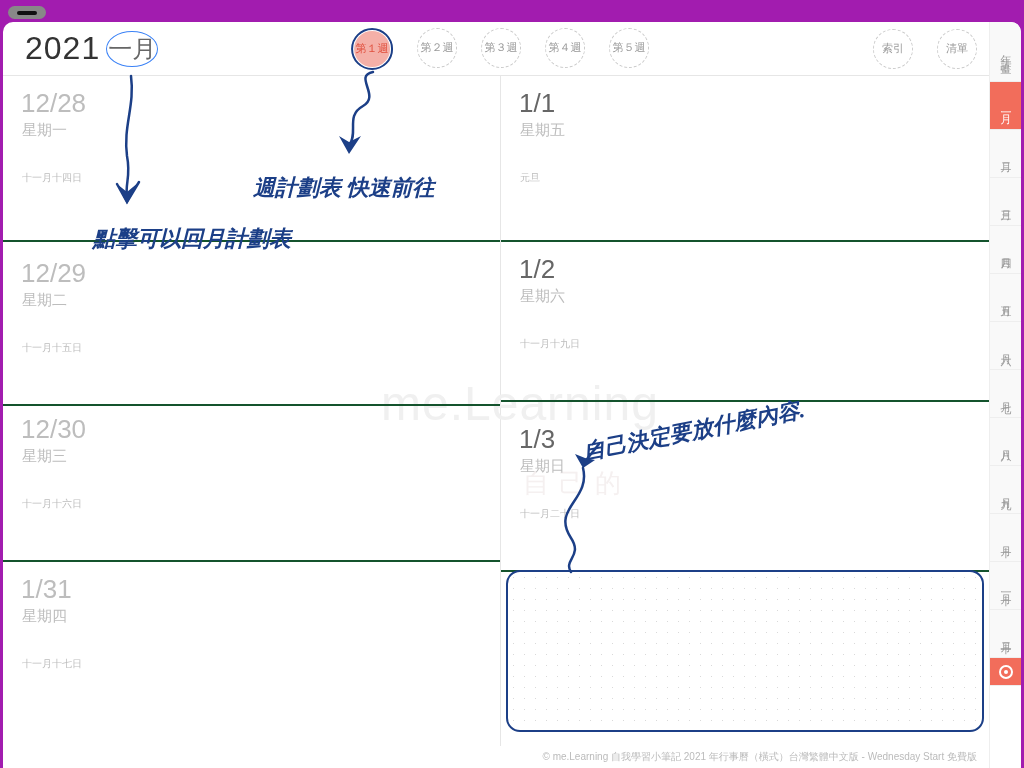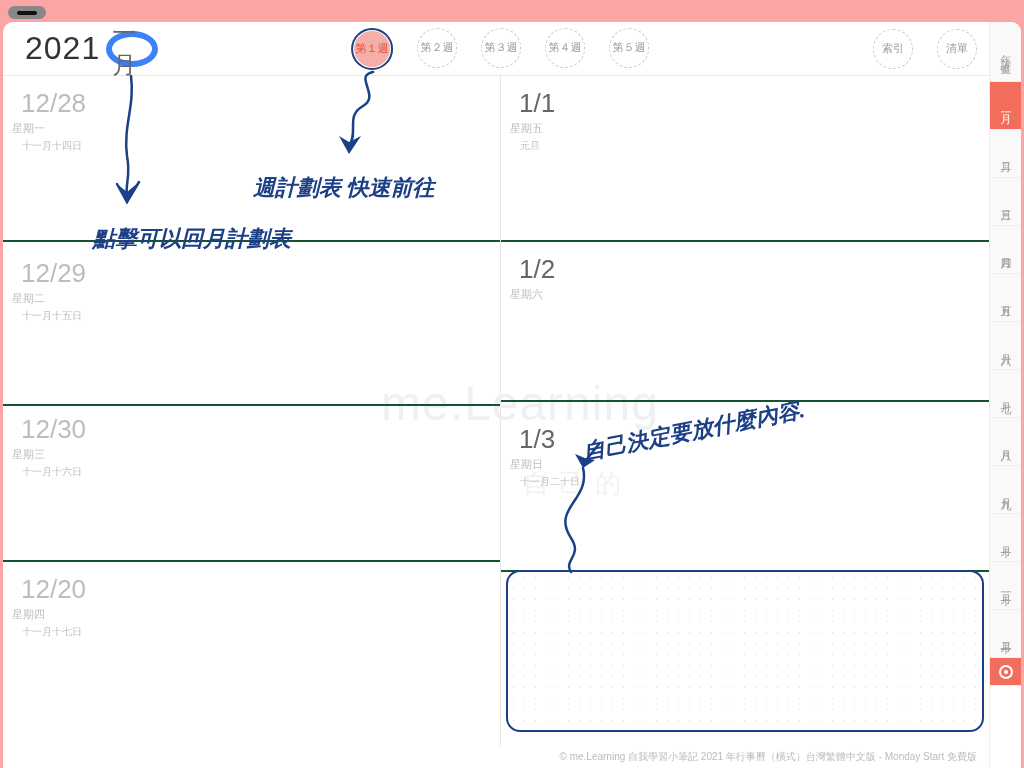--- a/index.html
+++ b/index.html
@@ -1,26 +1,26 @@
 <!DOCTYPE html>
 <html><head>
 <meta charset="utf-8">
 <style>
   * { margin: 0; padding: 0; box-sizing: border-box; }
   html, body { width: 1024px; height: 768px; font-family: "Helvetica Neue", Arial, sans-serif; overflow: hidden; }
-  .frame { width: 1024px; height: 768px; background: #fca5a5; padding: 22px 0 0 0; position: relative; }
+  .frame { width: 1024px; height: 768px; background: #a21caf; padding: 22px 0 0 0; position: relative; }
   .tablet-notch { position:absolute; top:6px; left:50%; transform:translateX(-504px); width:38px; height:13px; background:#888; border-radius:8px; display:flex; align-items:center; justify-content:center;}
   .tablet-notch::after { content:""; width:20px; height:4px; background:#111; border-radius:3px;}
   .page { width: 1018px; height: 746px; margin-left: 3px; background: #fff; position: relative; border-radius: 10px 10px 0 0; overflow: hidden; }
 
   
   .header { height: 54px; display:flex; align-items:center; border-bottom:1px solid #e6e6e6; position:relative; }
   .year-month { display:flex; align-items:flex-end; gap:2px; padding-left:22px; color:#333;}
   .year { font-size:32px; font-weight:300; letter-spacing:1px;}
-  .month-circle { border:6px solid #3b82f6; border-radius:50%; width:52px; height:36px; display:flex; align-items:center; justify-content:center; margin-left:4px; }
+  .month-circle { border:1px solid #3b82f6; border-radius:50%; width:52px; height:36px; display:flex; align-items:center; justify-content:center; margin-left:4px; }
   .month { font-size:24px; font-weight:300; color:#666;}
   .weeks { position:absolute; left:50%; transform:translateX(-54%); display:flex; gap:24px;}
   .wk { width:40px; height:40px; border-radius:50%; border:1px dashed #ccc; display:flex; align-items:center; justify-content:center; font-size:11px; color:#999;}
   .wk.active-wrap { border:2px solid #1c3f87; width:42px; height:42px;}
   .wk.active { background:#f4b0a8; border:none; width:36px; height:36px; color:#e04e3c; font-size:11px;}
   .wk.active-wrap .wk.active { }
   .hdr-right { position:absolute; right:44px; display:flex; gap:24px;}
 
   
   .sidebar { position:absolute; right:0; top:0; bottom:0; width:32px; display:flex; flex-direction:column; border-left:1px solid #eee;}
@@ -32,22 +32,22 @@
   .rec-dot::after{content:""; position:absolute; left:3px; top:3px; width:4px; height:4px; background:#fff; border-radius:50%;}
 
   
   .grid { position:absolute; top:54px; left:0; right:32px; bottom:22px; }
   .col-divider { position:absolute; left:497px; top:0; bottom:0; width:1px; background:#e6e6e6;}
   .cell { position:absolute; left:0; right:0; border-bottom:2px solid #14532d; }
   .cell.left { right:489px; }
   .cell.right { left:498px; }
   .date-big { font-size:26px; font-weight:200; color:#bdbdbd; letter-spacing:0px; padding:12px 0 0 18px;}
   .date-big.dark { color:#666;}
-  .dow { font-size:11px; color:#bdbdbd; padding-left:9px; padding-top:2px;}
-  .lunar { font-size:10px; color:#bdbdbd; padding-left:19px; padding-top:3px;}
+  .dow { font-size:15px; color:#bdbdbd; padding-left:19px; padding-top:2px;}
+  .lunar { font-size:10px; color:#bdbdbd; padding-left:19px; padding-top:3px;margin-top:28px;}
 
   
   .notes { position:absolute; border:2.5px solid #1c3f87; border-radius:14px; background-image: radial-gradient(#d9d9d9 0.6px, transparent 0.6px); background-size:11px 11px;}
 
   
   .hand { position:absolute; color:#1c3f87; font-family:"Comic Sans MS","Bradley Hand",cursive; font-size:22px; font-weight:600; font-style:italic; white-space:nowrap;}
 
   
   .watermark { position:absolute; left:330px; top:300px; font-size:48px; font-weight:300; color:#f0f0f0; letter-spacing:1px; pointer-events:none;margin-left:48px;}
   .wm2 { position:absolute; left:520px; top:390px; font-size:26px; color:#f5f0f0; letter-spacing:10px;}
@@ -121,33 +121,34 @@
         <div class="date-big">12/29</div>
         <div class="dow">星期二</div>
         <div class="lunar">十一月十五日</div>
       </div>
       <div class="cell left" style="top:326px; height:160px;">
         <div class="date-big">12/30</div>
         <div class="dow">星期三</div>
         <div class="lunar">十一月十六日</div>
       </div>
       <div class="cell left" style="top:486px; height:175px; border-bottom:none">
-        <div class="date-big">12/20</div>
+        <div class="date-big">1/31</div>
         <div class="dow">星期四</div>
         <div class="lunar">十一月十七日</div>
       </div>
 
       <div class="cell right" style="top:0; height:166px;">
         <div class="date-big dark">1/1</div>
         <div class="dow">星期五</div>
         <div class="lunar">元旦</div>
       </div>
       <div class="cell right" style="top:166px; height:160px;">
         <div class="date-big dark">1/2</div>
         <div class="dow">星期六</div>
+        <div class="lunar">十一月十九日</div>
       </div>
       <div class="cell right" style="top:336px; height:160px;">
         <div class="date-big dark">1/3</div>
         <div class="dow">星期日</div>
         <div class="lunar">十一月二十日</div>
       </div>
       <div class="cell right" style="top:486px; height:175px; border-bottom:none">
         <div class="notes" style="left:5px; top:8px; right:5px; bottom:5px;"></div>
       </div>
 
@@ -164,16 +165,16 @@
         <path class="stroke" d="M40 18 C 20 22, 48 42, 30 52 C 12 62, 26 78, 16 92"></path>
         <polygon points="6,82 16,100 28,82 16,88" fill="#1c3f87"></polygon>
       </svg>
       <svg class="arrow" style="left:540px; top:362px;" width="80" height="160">
         <path class="stroke" d="M56 6 L40 26"></path>
         <polygon points="32,16 40,30 52,22 42,20" fill="#1c3f87"></polygon>
         <path class="stroke" d="M40 30 C 48 62, 8 70, 28 100 C 40 118, 20 122, 28 134"></path>
       </svg>
     </div>
 
-    <div class="footer">© me.Learning 自我學習小筆記 2021 年行事曆（橫式）台灣繁體中文版 - Monday Start 免費版</div>
+    <div class="footer">© me.Learning 自我學習小筆記 2021 年行事曆（橫式）台灣繁體中文版 - Wednesday Start 免費版</div>
 
   </div>
 </div>
 
 </body></html>

